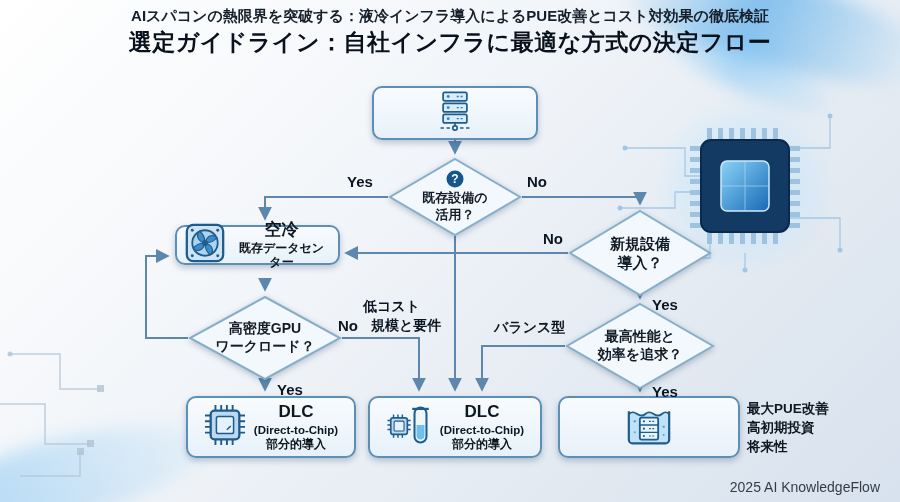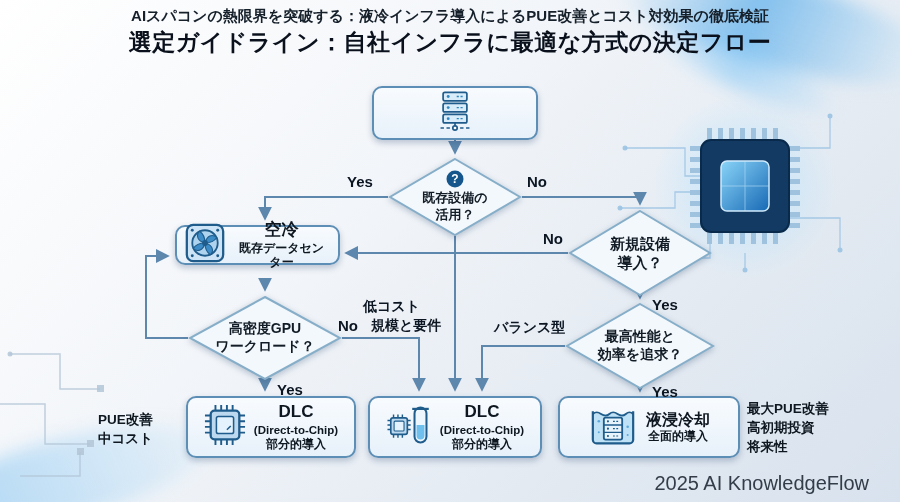--- a/index.html
+++ b/index.html
@@ -29,21 +29,21 @@
   .t-md{font-size:15px;font-weight:bold;}
   .t-sm{font-size:12px;font-weight:bold;}
   .t-xs{font-size:11.5px;font-weight:bold;}
   .diamond{position:absolute;z-index:2;}
   .diamond>svg{position:absolute;left:0;top:0;filter:drop-shadow(0 2px 3px rgba(40,70,110,.3));}
   .dtxt{position:absolute;inset:0;display:flex;flex-direction:column;align-items:center;justify-content:center;
     text-align:center;font-weight:bold;color:#121c26;line-height:1.28;}
   .lbl{position:absolute;font-weight:bold;color:#0c1622;font-size:15px;z-index:2;}
   .lbl-jp{font-size:14px;}
   .note{position:absolute;font-weight:bold;color:#0f1820;font-size:13.5px;line-height:1.4;z-index:2;}
-  .footer{position:absolute;right:31px;bottom:7px;font-size:20px;color:#333d49;z-index:2;}
+  .footer{position:absolute;right:20px;bottom:7px;font-size:14px;color:#333d49;z-index:2;}
 </style>
 </head>
 <body>
 
 <div class="canvas">
 
   <div class="swoosh" id="sw1"></div>
   <div class="swoosh" id="sw2"></div>
   <div class="swoosh" id="sw3"></div>
 
@@ -275,41 +275,33 @@
             <path d="M27,20 h6 M27,28 h6 M27,36 h6" stroke-dasharray="2 1.6"></path>
           </g>
         <g fill="#5aa9dc">
             <circle cx="11.5" cy="20" r="1.4"></circle>
             <circle cx="43" cy="26" r="1.4"></circle>
             <circle cx="11.5" cy="32" r="1.1"></circle>
             <circle cx="43" cy="35" r="1.1"></circle>
           </g>
       </svg>
     </span>
-    <span class="txt">
-      <span class="t-lg" style="display:block;font-size:16px;">液浸冷却</span>
-      <span class="t-sm" style="display:block">全面的導入</span>
-    </span>
   </div>
 
   <div class="lbl" style="left:347px;top:173px;">Yes</div>
   <div class="lbl" style="left:527px;top:173px;">No</div>
   <div class="lbl" style="left:543px;top:230px;">No</div>
   <div class="lbl" style="left:652px;top:296px;">Yes</div>
   <div class="lbl lbl-jp" style="left:494px;top:319px;">バランス型</div>
   <div class="lbl lbl-jp" style="left:363px;top:298px;">低コスト</div>
   <div class="lbl" style="left:338px;top:317px;">No</div>
   <div class="lbl lbl-jp" style="left:371px;top:317px;">規模と要件</div>
   <div class="lbl" style="left:277px;top:381px;">Yes</div>
   <div class="lbl" style="left:652px;top:383px;">Yes</div>
 
-  <div class="note" style="left:98px;top:411px;">
-    <span style="display:block">PUE改善</span>
-    <span style="display:block">中コスト</span>
-  </div>
   <div class="note" style="left:747px;top:400px;">
     <span style="display:block">最大PUE改善</span>
     <span style="display:block">高初期投資</span>
     <span style="display:block">将来性</span>
   </div>
 
   <div class="footer">2025 AI KnowledgeFlow</div>
 
 </div>
 

